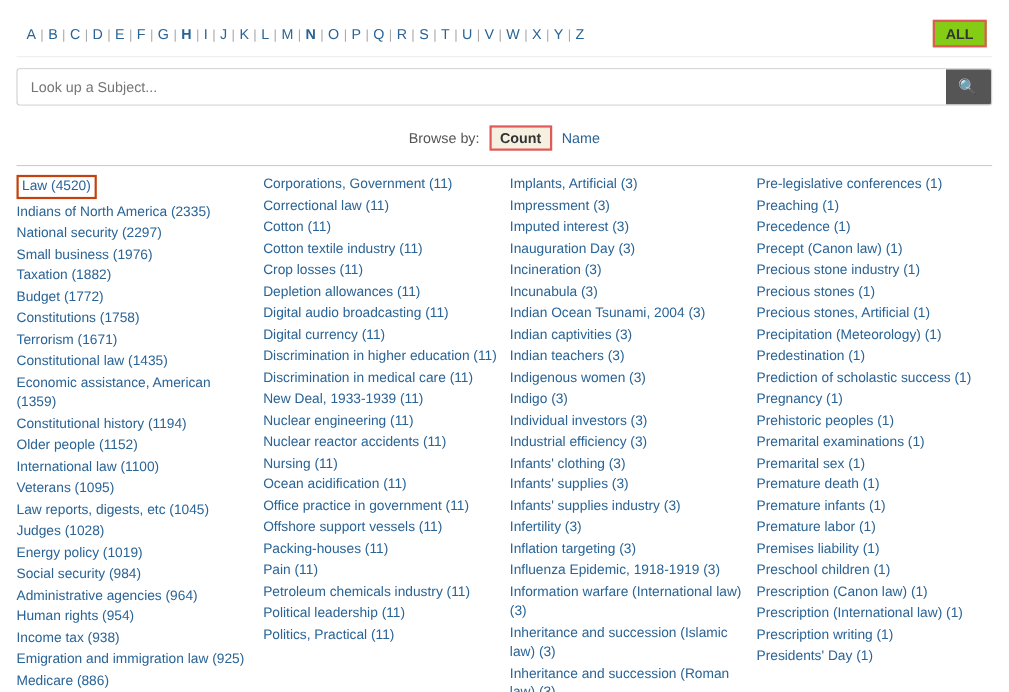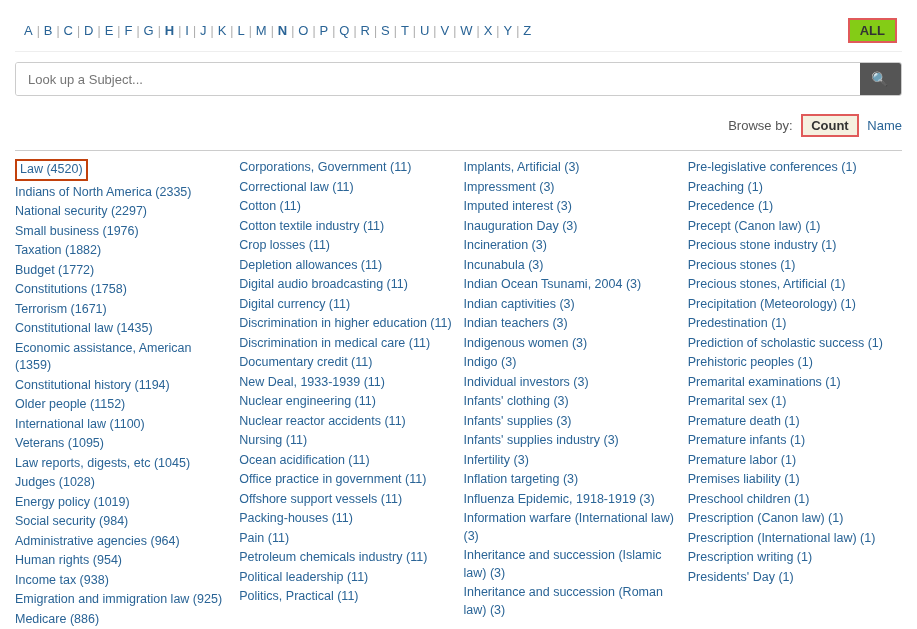--- a/index.html
+++ b/index.html
@@ -57,21 +57,21 @@
       background: #555;
       border: none;
       padding: 8px 12px;
       cursor: pointer;
       color: #fff;
       font-size: 14px;
     }
     
     
     .browse-by {
-      text-align: right;
+      text-align: center;
       padding: 8px 0;
       font-size: 13px;
       color: #555;
     }
     .browse-by .label { margin-right: 5px; }
     .browse-by .count-btn {
       display: inline-block;
       border: 2px solid #e05a5a;
       padding: 2px 8px;
       color: #333;
@@ -194,21 +194,20 @@
         <div class="item"><a href="#">Corporations, Government</a><span class="count"> (11)</span></div>
         <div class="item"><a href="#">Correctional law</a><span class="count"> (11)</span></div>
         <div class="item"><a href="#">Cotton</a><span class="count"> (11)</span></div>
         <div class="item"><a href="#">Cotton textile industry</a><span class="count"> (11)</span></div>
         <div class="item"><a href="#">Crop losses</a><span class="count"> (11)</span></div>
         <div class="item"><a href="#">Depletion allowances</a><span class="count"> (11)</span></div>
         <div class="item"><a href="#">Digital audio broadcasting</a><span class="count"> (11)</span></div>
         <div class="item"><a href="#">Digital currency</a><span class="count"> (11)</span></div>
         <div class="item"><a href="#">Discrimination in higher education</a><span class="count"> (11)</span></div>
         <div class="item"><a href="#">Discrimination in medical care</a><span class="count"> (11)</span></div>
-        <div class="item"><a href="#">Documentary credit</a><span class="count"> (11)</span></div>
         <div class="item"><a href="#">New Deal, 1933-1939</a><span class="count"> (11)</span></div>
         <div class="item"><a href="#">Nuclear engineering</a><span class="count"> (11)</span></div>
         <div class="item"><a href="#">Nuclear reactor accidents</a><span class="count"> (11)</span></div>
         <div class="item"><a href="#">Nursing</a><span class="count"> (11)</span></div>
         <div class="item"><a href="#">Ocean acidification</a><span class="count"> (11)</span></div>
         <div class="item"><a href="#">Office practice in government</a><span class="count"> (11)</span></div>
         <div class="item"><a href="#">Offshore support vessels</a><span class="count"> (11)</span></div>
         <div class="item"><a href="#">Packing-houses</a><span class="count"> (11)</span></div>
         <div class="item"><a href="#">Pain</a><span class="count"> (11)</span></div>
         <div class="item"><a href="#">Petroleum chemicals industry</a><span class="count"> (11)</span></div>
@@ -221,20 +220,21 @@
         <div class="item"><a href="#">Imputed interest</a><span class="count"> (3)</span></div>
         <div class="item"><a href="#">Inauguration Day</a><span class="count"> (3)</span></div>
         <div class="item"><a href="#">Incineration</a><span class="count"> (3)</span></div>
         <div class="item"><a href="#">Incunabula</a><span class="count"> (3)</span></div>
         <div class="item"><a href="#">Indian Ocean Tsunami, 2004</a><span class="count"> (3)</span></div>
         <div class="item"><a href="#">Indian captivities</a><span class="count"> (3)</span></div>
         <div class="item"><a href="#">Indian teachers</a><span class="count"> (3)</span></div>
         <div class="item"><a href="#">Indigenous women</a><span class="count"> (3)</span></div>
         <div class="item"><a href="#">Indigo</a><span class="count"> (3)</span></div>
         <div class="item"><a href="#">Individual investors</a><span class="count"> (3)</span></div>
+        <div class="item"><a href="#">Industrial efficiency</a><span class="count"> (3)</span></div>
         <div class="item"><a href="#">Infants' clothing</a><span class="count"> (3)</span></div>
         <div class="item"><a href="#">Infants' supplies</a><span class="count"> (3)</span></div>
         <div class="item"><a href="#">Infants' supplies industry</a><span class="count"> (3)</span></div>
         <div class="item"><a href="#">Infertility</a><span class="count"> (3)</span></div>
         <div class="item"><a href="#">Inflation targeting</a><span class="count"> (3)</span></div>
         <div class="item"><a href="#">Influenza Epidemic, 1918-1919</a><span class="count"> (3)</span></div>
         <div class="item"><a href="#">Information warfare (International law)</a><span class="count"> (3)</span></div>
         <div class="item"><a href="#">Inheritance and succession (Islamic law)</a><span class="count"> (3)</span></div>
         <div class="item"><a href="#">Inheritance and succession (Roman law)</a><span class="count"> (3)</span></div>
       </div>
@@ -242,20 +242,21 @@
         <div class="item"><a href="#">Pre-legislative conferences</a><span class="count"> (1)</span></div>
         <div class="item"><a href="#">Preaching</a><span class="count"> (1)</span></div>
         <div class="item"><a href="#">Precedence</a><span class="count"> (1)</span></div>
         <div class="item"><a href="#">Precept (Canon law)</a><span class="count"> (1)</span></div>
         <div class="item"><a href="#">Precious stone industry</a><span class="count"> (1)</span></div>
         <div class="item"><a href="#">Precious stones</a><span class="count"> (1)</span></div>
         <div class="item"><a href="#">Precious stones, Artificial</a><span class="count"> (1)</span></div>
         <div class="item"><a href="#">Precipitation (Meteorology)</a><span class="count"> (1)</span></div>
         <div class="item"><a href="#">Predestination</a><span class="count"> (1)</span></div>
         <div class="item"><a href="#">Prediction of scholastic success</a><span class="count"> (1)</span></div>
+        <div class="item"><a href="#">Pregnancy</a><span class="count"> (1)</span></div>
         <div class="item"><a href="#">Prehistoric peoples</a><span class="count"> (1)</span></div>
         <div class="item"><a href="#">Premarital examinations</a><span class="count"> (1)</span></div>
         <div class="item"><a href="#">Premarital sex</a><span class="count"> (1)</span></div>
         <div class="item"><a href="#">Premature death</a><span class="count"> (1)</span></div>
         <div class="item"><a href="#">Premature infants</a><span class="count"> (1)</span></div>
         <div class="item"><a href="#">Premature labor</a><span class="count"> (1)</span></div>
         <div class="item"><a href="#">Premises liability</a><span class="count"> (1)</span></div>
         <div class="item"><a href="#">Preschool children</a><span class="count"> (1)</span></div>
         <div class="item"><a href="#">Prescription (Canon law)</a><span class="count"> (1)</span></div>
         <div class="item"><a href="#">Prescription (International law)</a><span class="count"> (1)</span></div>

